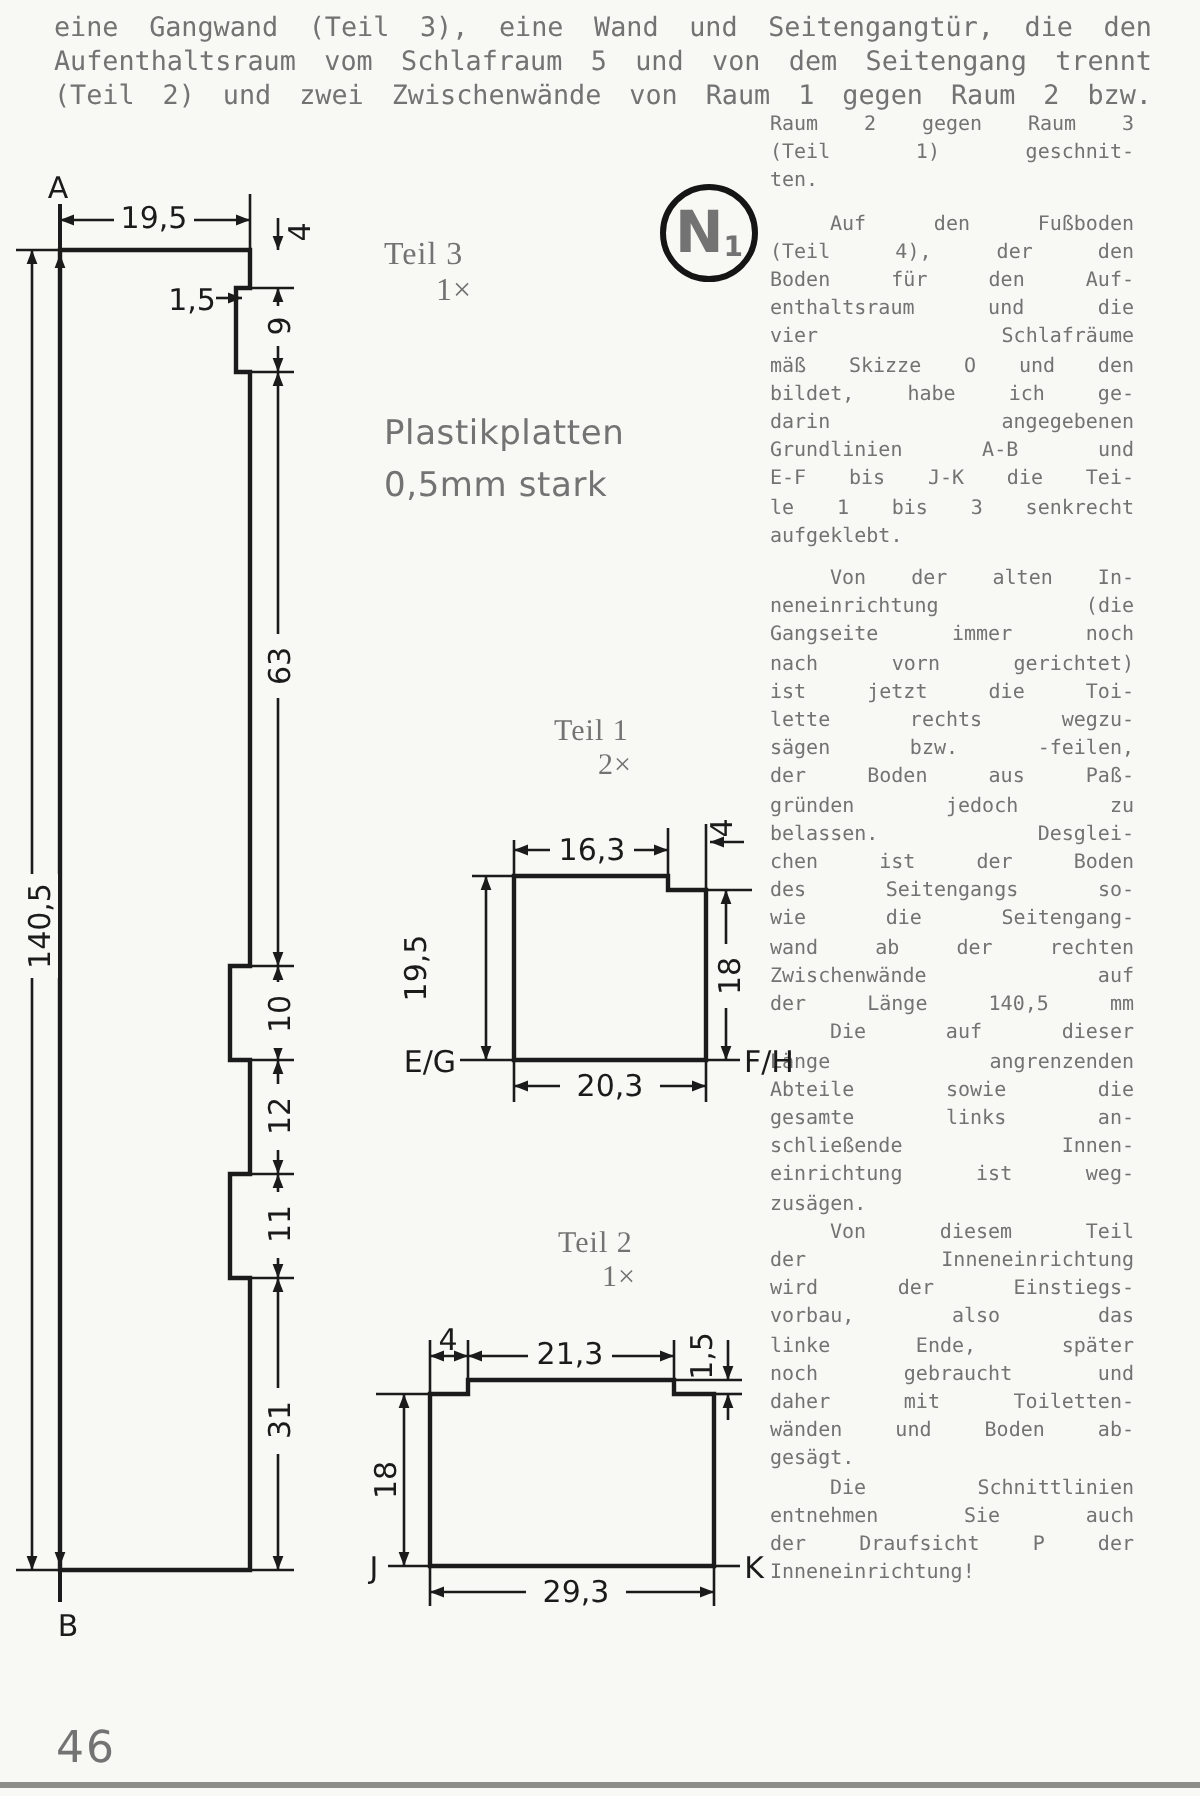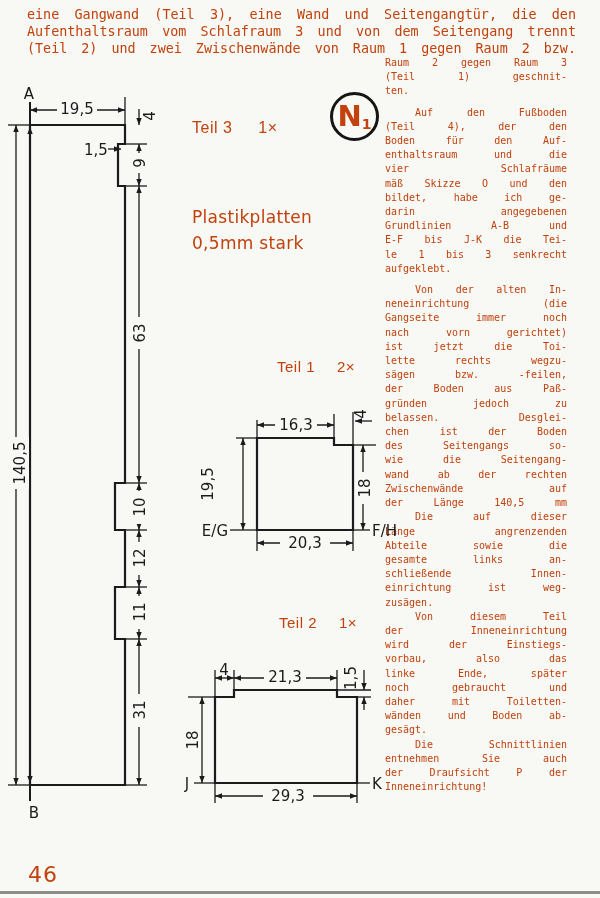--- a/index.html
+++ b/index.html
@@ -1,26 +1,26 @@
 <!DOCTYPE html>
 <html><head>
 <meta charset="utf-8">
 <style>
   html,body{margin:0;padding:0;background:#e8e8e4;}
   .page{position:relative;width:600px;height:898px;background:#f8f8f5;overflow:hidden;
-        color:#c2410c;font-family:"DejaVu Sans Mono",monospace;}
+        color:#737373;font-family:"DejaVu Sans Mono",monospace;}
   .tcol{position:absolute;}
   .intro{left:27px;top:6px;width:549px;font-size:13.4px;line-height:17.2px;}
   .rcol{left:385px;top:56px;width:182px;font-size:10px;line-height:14.2px;}
   .tline{white-space:normal;}
   .jfull{text-align:justify;text-align-last:justify;}
   .ind{padding-left:30px;}
   .para.gap{margin-top:7px;}
-  .dlabel{position:absolute;font-family:Liberation Sans, sans-serif;font-size:16px;
-          letter-spacing:.5px;display:flex;}
+  .dlabel{position:absolute;font-family:Liberation Serif, serif;font-size:16px;
+          letter-spacing:.5px;display:flex;flex-direction:column;}
   .dlabel .qty{margin-left:26px;}
   .mat{position:absolute;font-family:"DejaVu Sans",sans-serif;font-size:17px;
        letter-spacing:.3px;line-height:26px;}
   .badge{position:absolute;left:330px;top:92px;width:49px;height:49px;border:3px solid #151515;
          border-radius:50%;box-sizing:border-box;display:flex;align-items:center;justify-content:center;
          font-family:"DejaVu Sans",sans-serif;font-weight:bold;background:#f8f8f5;}
   .badge .bl{font-size:29px;line-height:1;}
   .badge .bs{font-size:14px;margin-top:15px;}
   .pnum{position:absolute;left:28px;top:862px;font-family:"DejaVu Sans",sans-serif;
         font-weight:normal;font-size:22px;letter-spacing:1px;}
@@ -33,21 +33,21 @@
   .bg{fill:#f8f8f5;stroke:none;}
 </style>
 </head>
 <body>
 
 <div class="page">
 
   <div class="tcol intro">
       <div class="para">
         <div class="tline jfull">eine Gangwand (Teil 3), eine Wand und Seitengangtür, die den</div>
-        <div class="tline jfull">Aufenthaltsraum vom Schlafraum 3 und von dem Seitengang trennt</div>
+        <div class="tline jfull">Aufenthaltsraum vom Schlafraum 5 und von dem Seitengang trennt</div>
         <div class="tline jfull">(Teil 2) und zwei Zwischenwände von Raum 1 gegen Raum 2 bzw.</div>
       </div>
     </div>
 
   <div class="tcol rcol">
       <div class="para">
         <div class="tline jfull">Raum 2 gegen Raum 3</div>
         <div class="tline jfull">(Teil 1) geschnit-</div>
         <div class="tline">ten.</div>
       </div>

